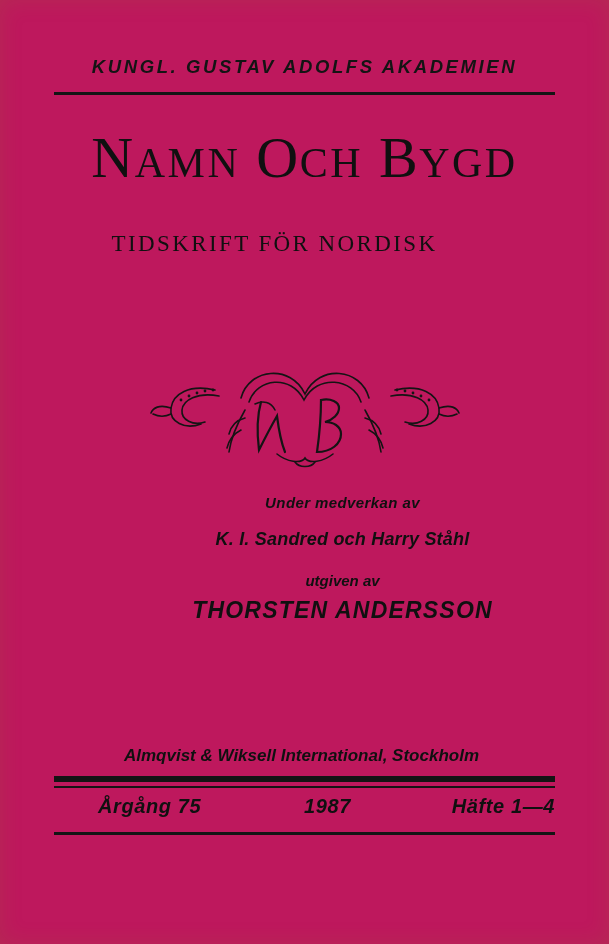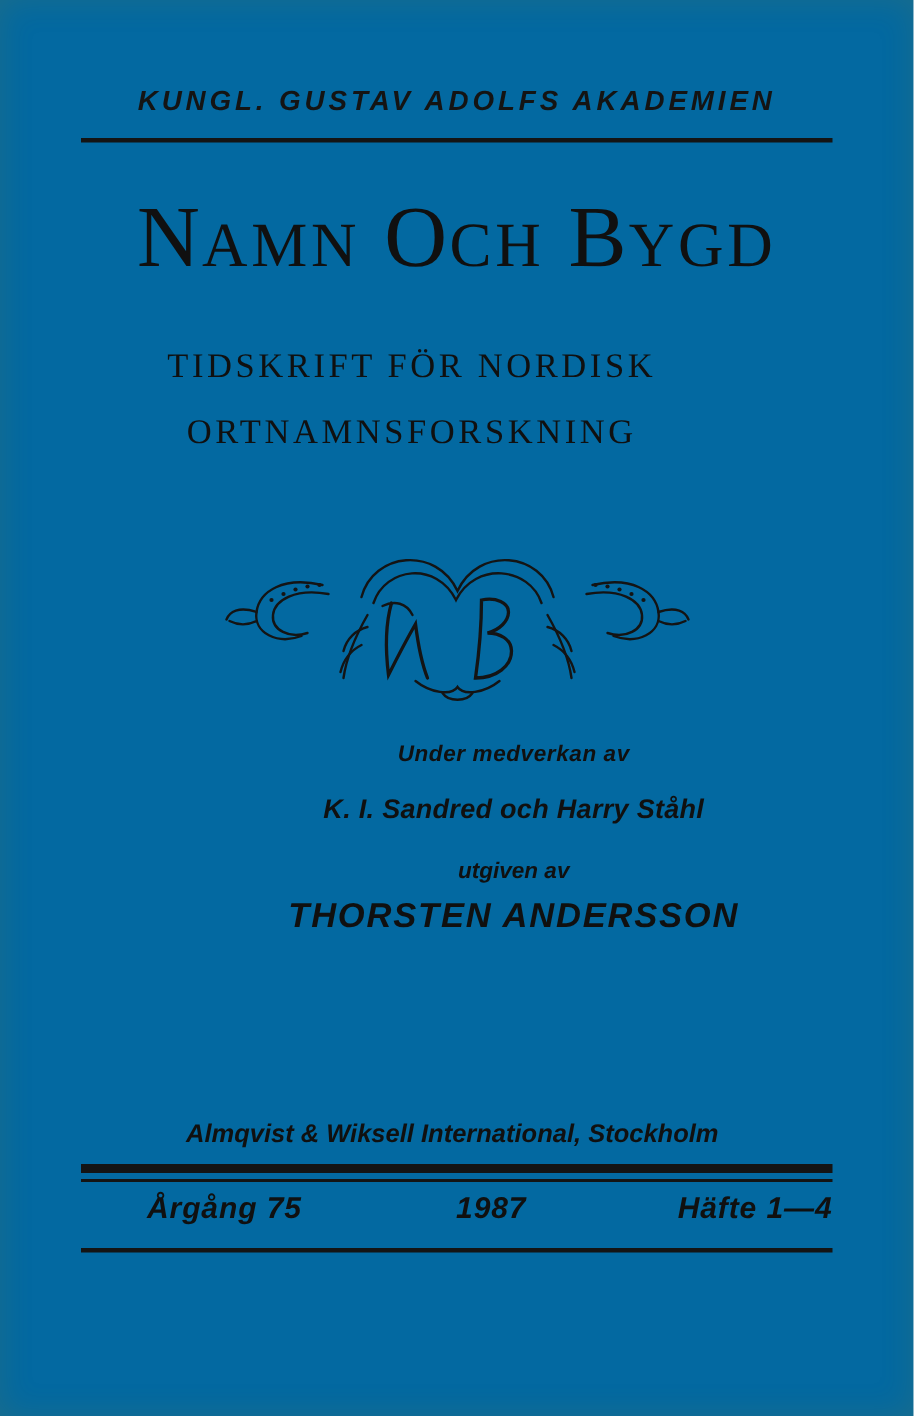--- a/index.html
+++ b/index.html
@@ -10,21 +10,21 @@
   body {
     width: 609px;
     height: 944px;
     overflow: hidden;
     font-family: "Liberation Serif", serif;
   }
   #cover {
     position: relative;
     width: 609px;
     height: 944px;
-    background: #0369a1;
+    background: #be185d;
     box-sizing: border-box;
     text-decoration: underline;
   }
   
   .academy {
     position: absolute;
     top: 56px;
     left: 0;
     width: 609px;
     text-align: center;
@@ -177,21 +177,20 @@
   <div class="rule rule-top"></div>
 
   <div class="main-title">
     <span><span>N</span><span class="sc">AMN</span></span>
     <span><span>O</span><span class="sc">CH</span></span>
     <span><span>B</span><span class="sc">YGD</span></span>
   </div>
 
   <div class="subtitle">
     <div class="small">TIDSKRIFT FÖR NORDISK</div>
-    <div class="small">ORTNAMNSFORSKNING</div>
   </div>
 
   <div class="ornament">
     <svg width="320" height="140" viewBox="0 0 320 140" fill="none" stroke="#141414" stroke-width="1.6" stroke-linecap="round" aria-hidden="true">
 
       <path d="M70 52 C44 46 28 56 26 70 C24 84 40 92 56 86"></path>
       <path d="M74 58 C52 54 38 62 37 72 C36 82 48 88 60 84"></path>
       <path d="M26 70 C14 66 8 70 6 75"></path>
       <path d="M8 76 C14 79 20 79 26 76"></path>
 

